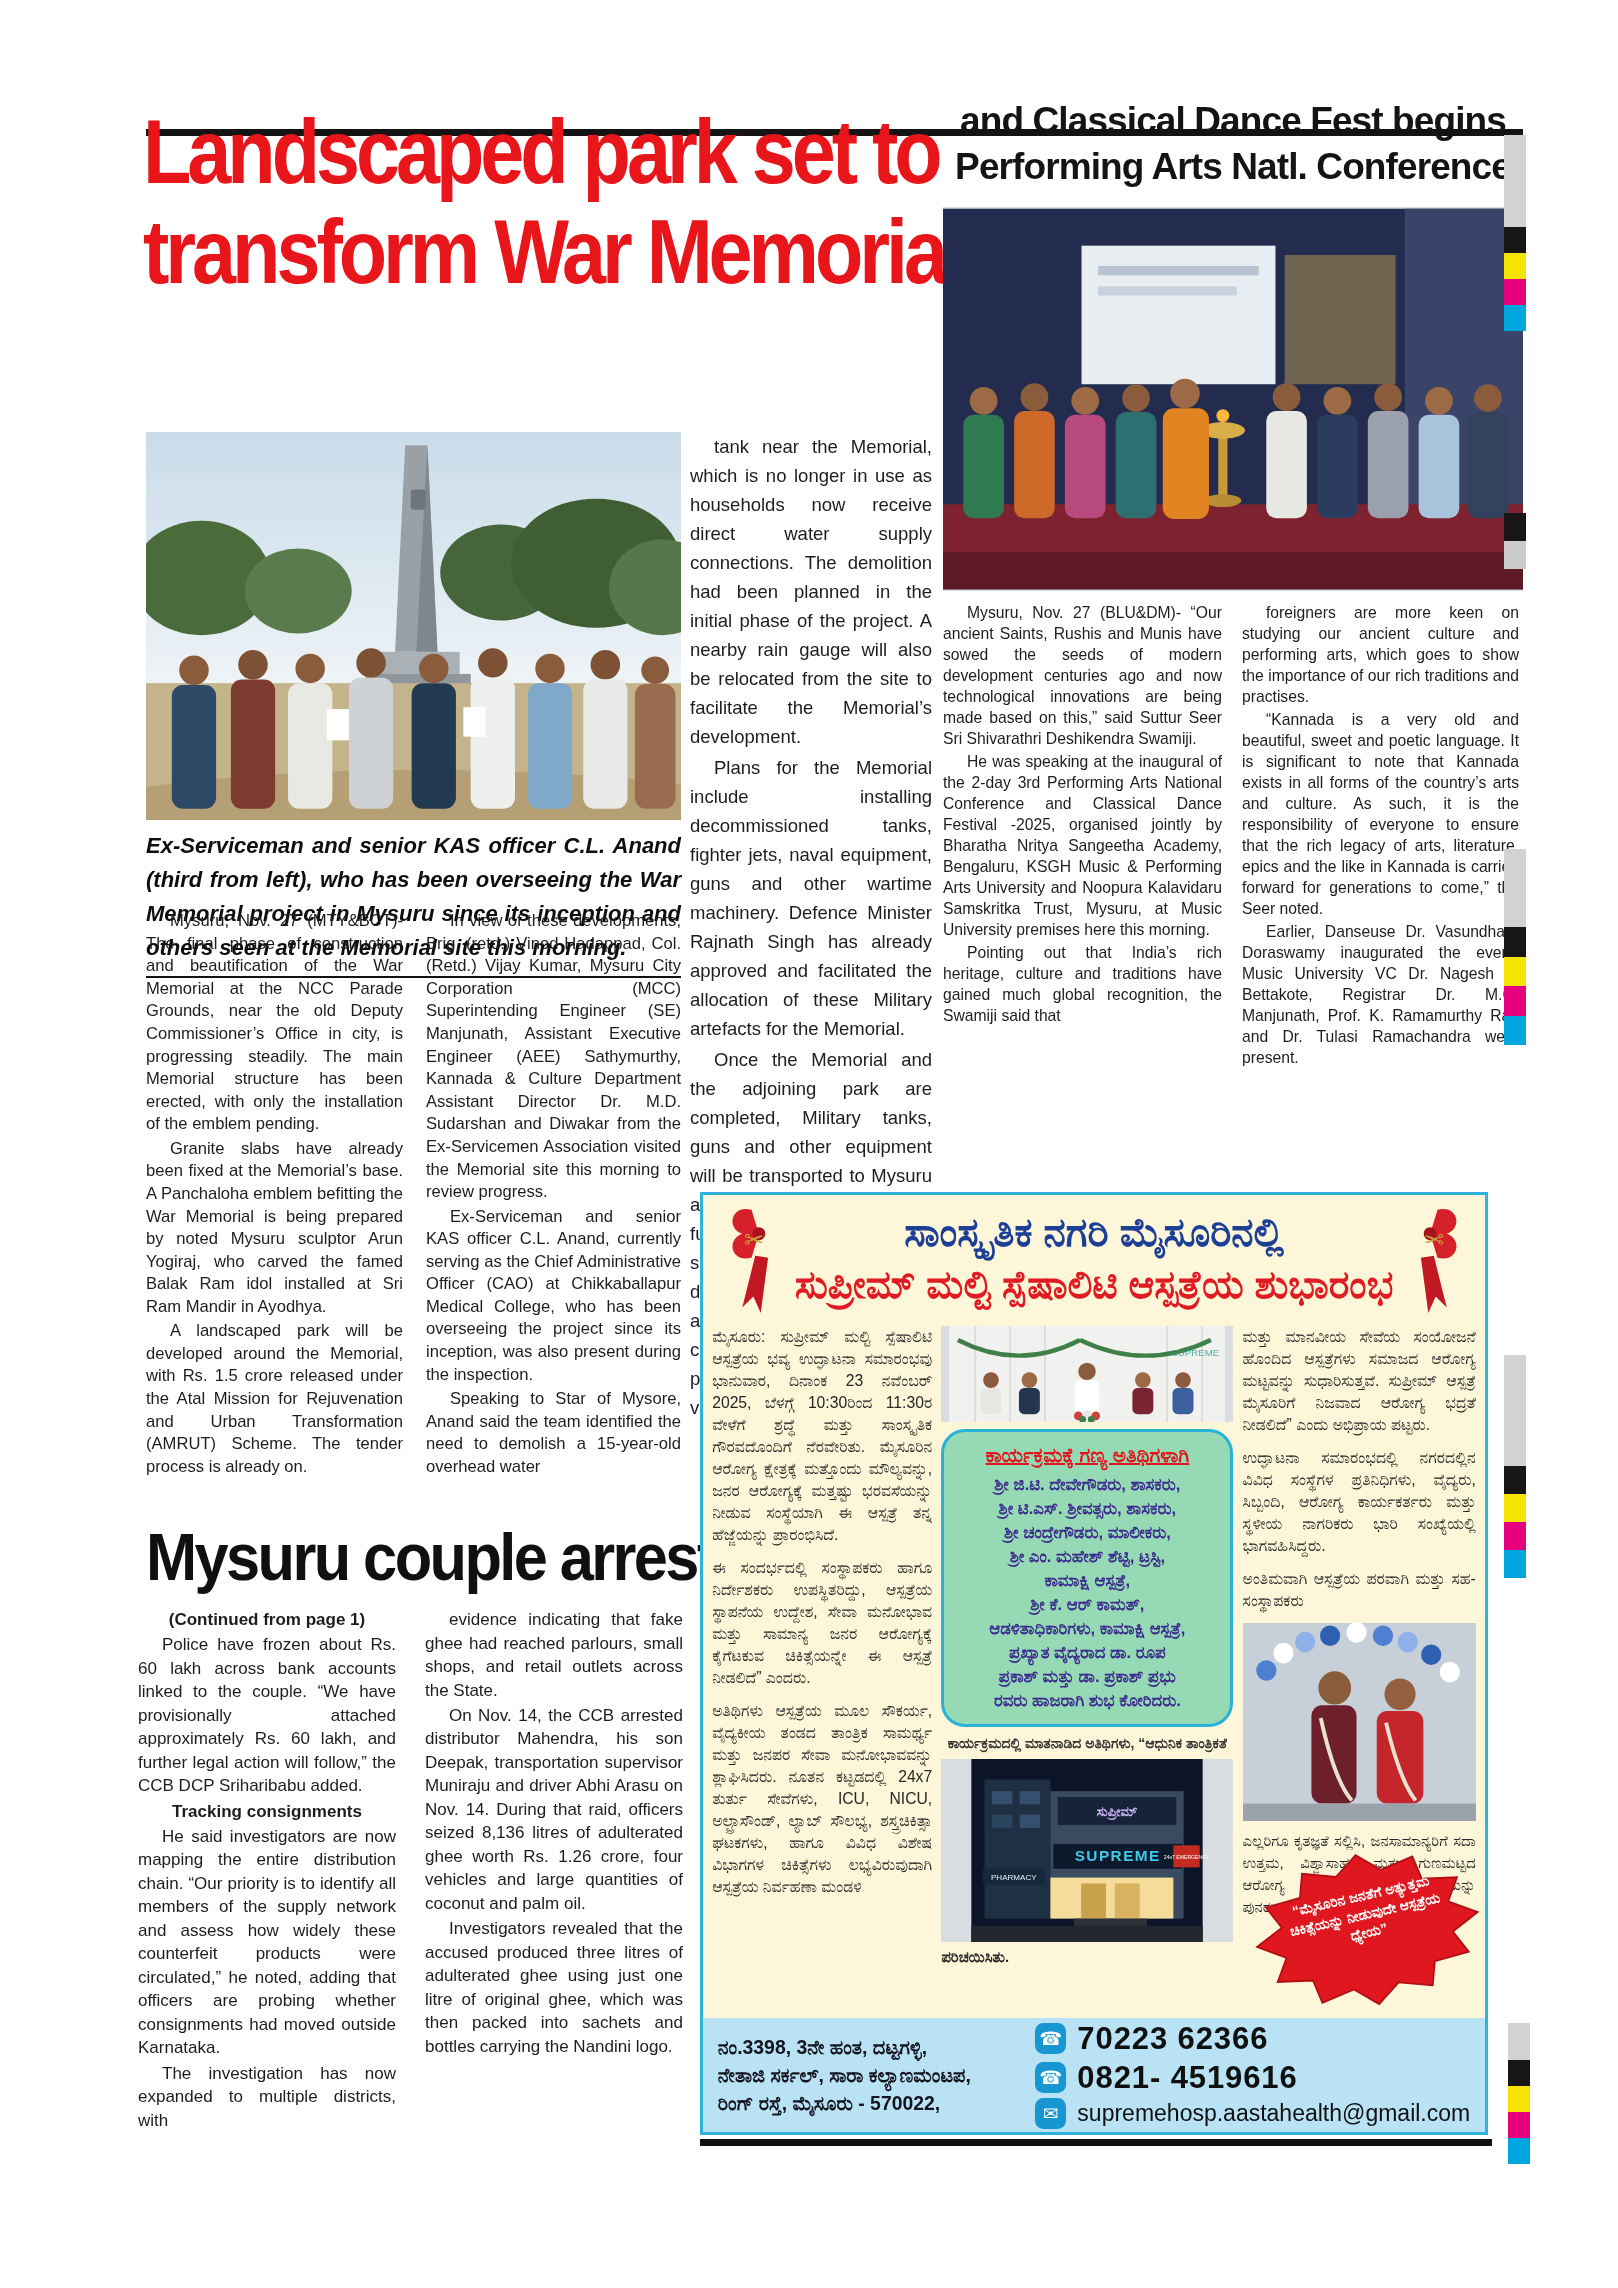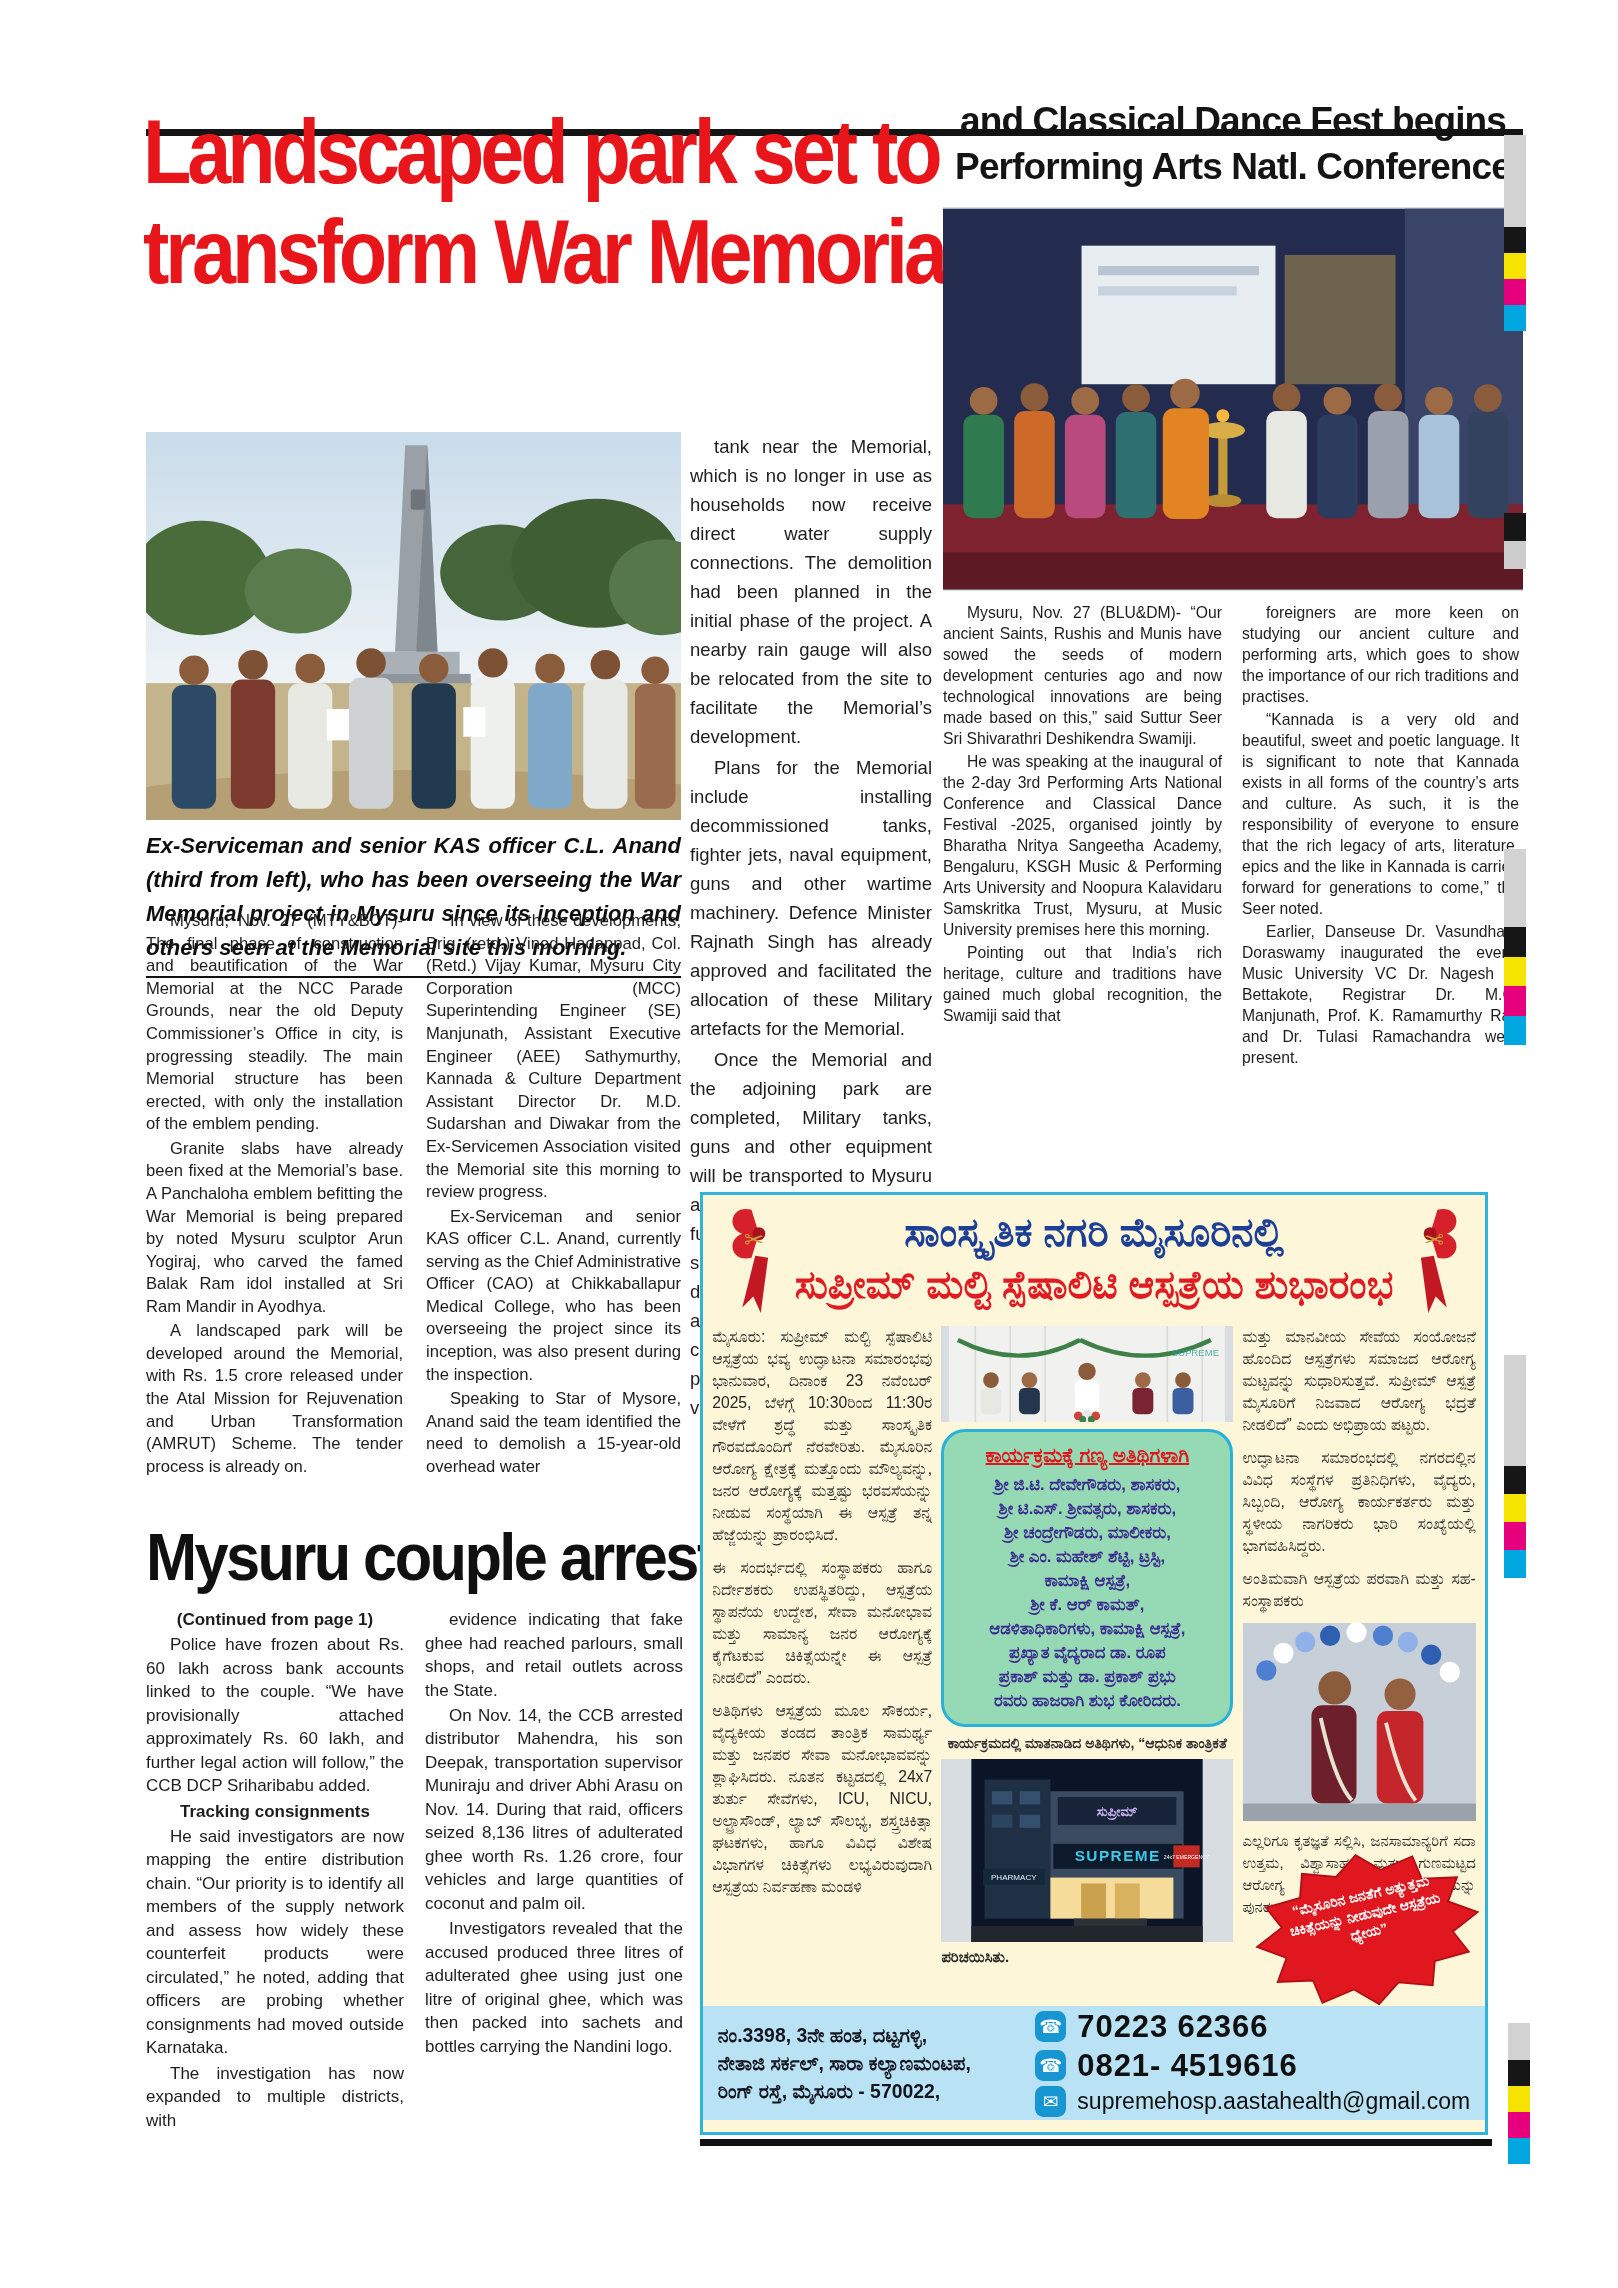--- a/index.html
+++ b/index.html
@@ -31,21 +31,21 @@
   .a2h{left:943px;top:98px;width:580px;text-align:center;font-weight:700;font-size:37px;
        line-height:46px;letter-spacing:-0.9px;color:#141414;}
   .stage{left:943px;top:207px;width:580px;height:384px;}
   .a2c{font-size:15.7px;line-height:21px;}
   .a2c1{left:943px;top:602px;width:279px;height:576px;}
   .a2c2{left:1242px;top:602px;width:277px;height:576px;}
   
   .a3h{left:146px;top:1519px;color:#101010;font-weight:700;font-size:66px;letter-spacing:-2.8px;
        white-space:nowrap;transform:scaleX(.93);transform-origin:left top;}
   .a3c{font-size:17px;line-height:23.5px;}
-  .a3c1{left:146px;top:1608px;width:258px;height:637px;}
+  .a3c1{left:138px;top:1608px;width:258px;height:637px;}
   .a3c2{left:425px;top:1608px;width:258px;height:637px;}
   .cont{font-weight:700;text-align:center;text-indent:0 !important;}
   .subh3{font-weight:700;text-align:center;text-indent:0 !important;margin-top:1.8px !important;}
   
   .ad{left:700px;top:1192px;width:788px;height:943px;background:#fdf6d9;border:3.7px solid #2fb3da;
       box-sizing:border-box;}
   .adrule{left:700px;top:2139px;width:792px;height:7.4px;background:#101010;}
   .ad-head{position:absolute;left:0;top:0;right:0;height:126px;text-align:center;padding-top:14.8px;}
   .ad-h1{color:#1d3f96;font-size:40px;font-weight:700;}
   .ad-h2{color:#e01b22;font-size:39px;font-weight:700;margin-top:7.4px;}
@@ -59,21 +59,21 @@
   .adcol p{margin:0 0 11px 0;}
   .gbox{background:#96dab5;border:3.7px solid #28b2d8;border-radius:24px;padding:11px 7.4px;
         text-align:center;color:#3c2b8e;font-weight:700;font-size:16.6px;line-height:24px;margin:7.4px 0;}
   .gtitle{color:#e0161c;font-size:20px;text-decoration:underline;margin-bottom:5.5px;}
   .midtxt{font-size:14px;line-height:19.4px;text-align:center;font-weight:700;color:#303030;margin:5.5px 0;}
   .bcap{font-size:14.8px;font-weight:700;text-align:left;margin-top:3.7px;}
   .star{position:absolute;right:3.7px;bottom:122px;width:227px;height:159px;transform:rotate(-9deg);}
   .star svg{position:absolute;left:0;top:0;}
   .startxt{position:absolute;left:26px;top:35px;width:175px;text-align:center;color:#fff;
            font-weight:700;font-size:14px;line-height:18.5px;transform:rotate(-4deg);}
-  .ad-contact{position:absolute;left:0;right:0;bottom:12px;height:114px;background:#b9e2f4;
+  .ad-contact{position:absolute;left:0;right:0;bottom:0;height:114px;background:#b9e2f4;
               display:flex;align-items:center;padding:0 14.8px;box-sizing:border-box;}
   .addr{width:378px;font-size:19.4px;font-weight:700;line-height:28px;color:#14141f;}
   .crows{flex:1;}
   .crow{display:flex;align-items:center;margin:2.8px 0;}
   .chip{width:31px;height:31px;border-radius:8.3px;background:#1796d2;color:#fff;text-align:center;
         line-height:31px;font-size:18.5px;margin-right:11px;flex:none;}
   .ph{font-size:31px;font-weight:700;color:#101010;letter-spacing:0.9px;}
   .em{font-size:23px;font-weight:400;color:#101010;}
   
   .cal{width:22px;}

